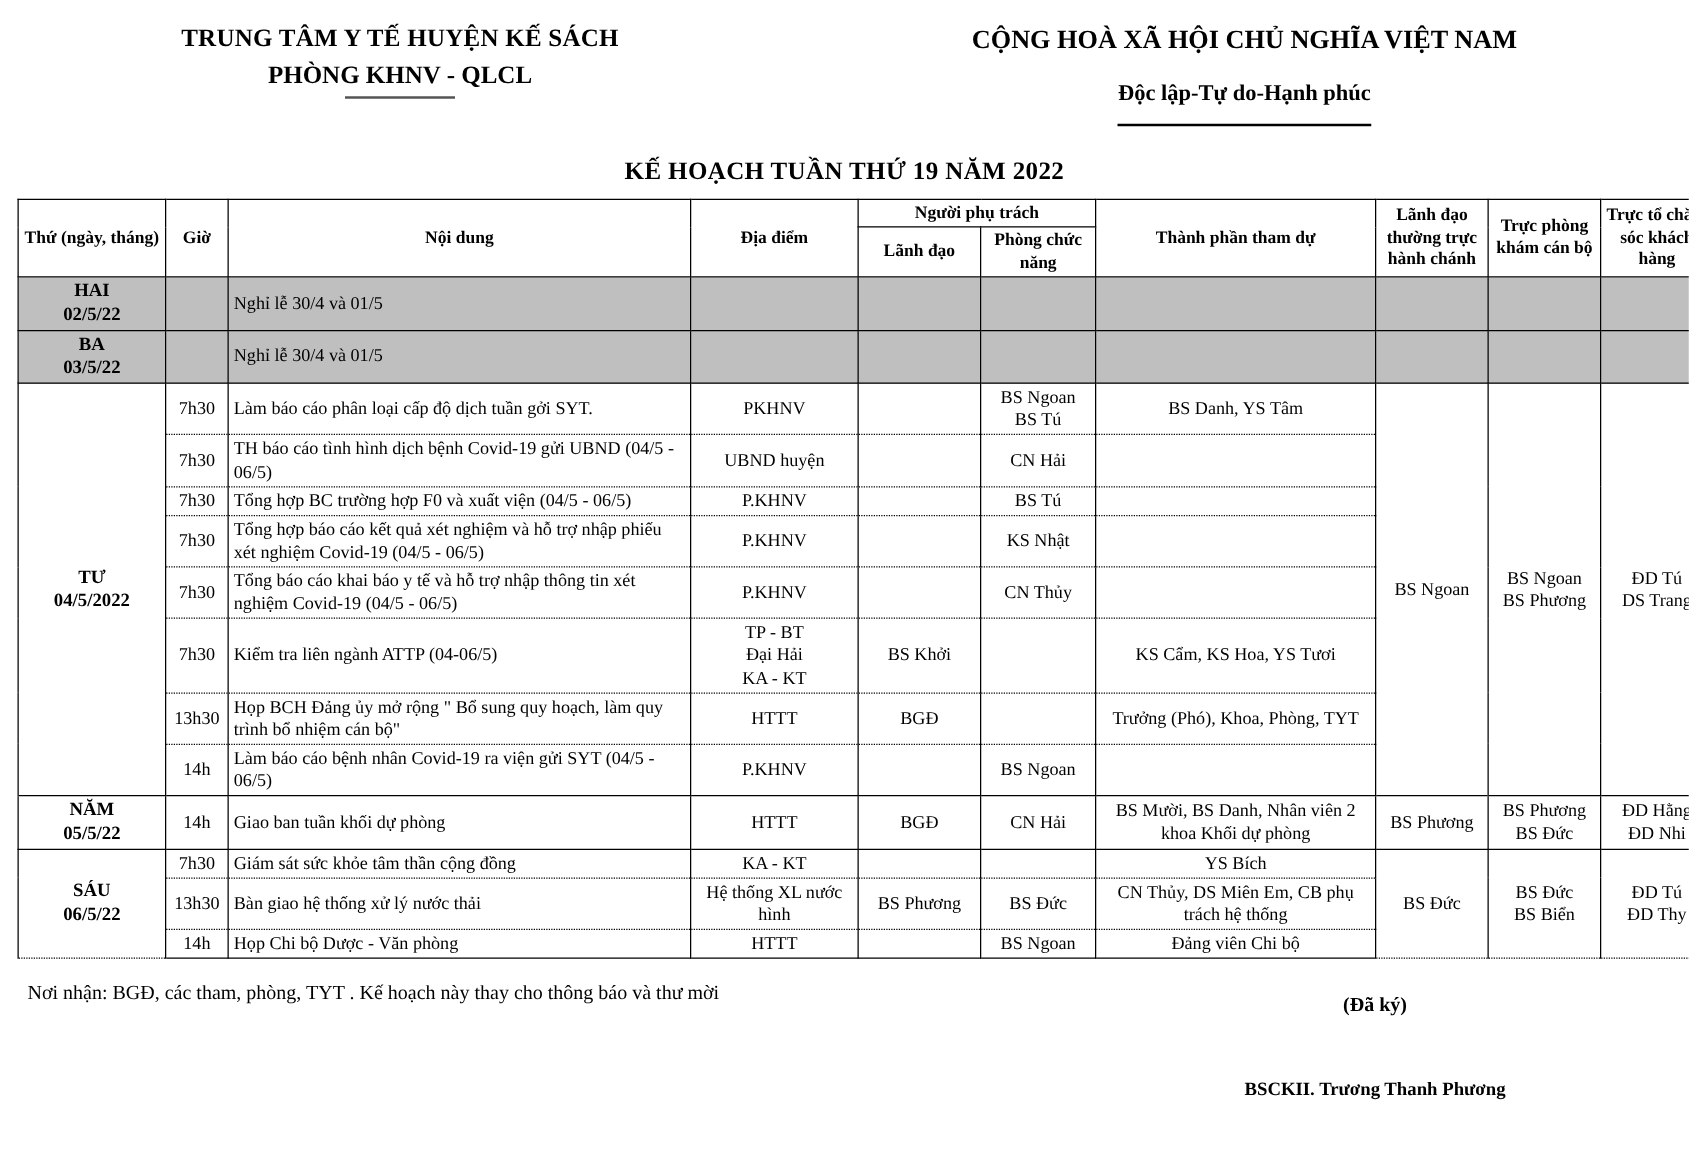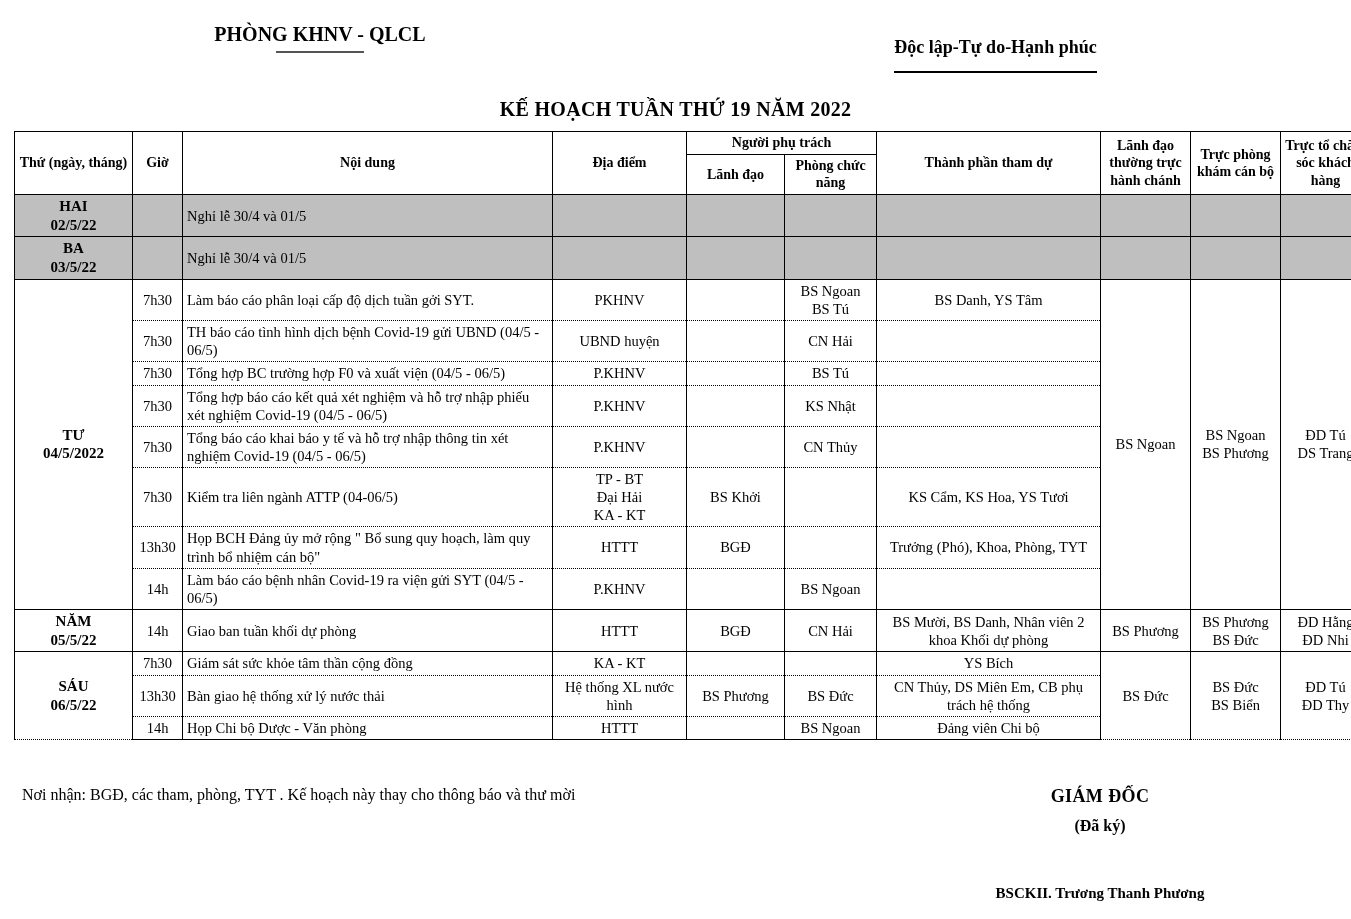--- a/index.html
+++ b/index.html
@@ -82,24 +82,26 @@
   .sign-signed{font-size:16px;font-weight:bold;margin-top:10px;}
   .sign-name{font-size:15px;font-weight:bold;margin-top:50px;}
 </style>
 </head>
 <body>
 
 <div class="page">
 
   <div class="header">
     <div class="hdr-left">
+      <div class="org-name">TRUNG TÂM Y TẾ HUYỆN KẾ SÁCH</div>
       <div class="org-dept">PHÒNG KHNV - QLCL</div>
       <div class="rule-short"></div>
     </div>
     <div class="hdr-right">
+      <div class="nation">CỘNG HOÀ XÃ HỘI CHỦ NGHĨA VIỆT NAM</div>
       <div><span class="motto">Độc lập-Tự do-Hạnh phúc</span></div>
     </div>
   </div>
 
   <div class="doc-title">KẾ HOẠCH TUẦN THỨ 19  NĂM 2022</div>
 
   <div class="tbl-wrap">
     <table class="plan">
       <colgroup>
         <col class="c-day">
@@ -263,19 +265,18 @@
             <td class="ctr">BS Ngoan</td>
             <td class="ctr">Đảng viên Chi bộ</td>
           </tr>
         </tbody>
     </table>
   </div>
 
   <div class="footer">
     <div class="recipients">Nơi nhận: BGĐ, các tham, phòng, TYT . Kế hoạch này thay cho thông báo và thư mời</div>
     <div class="sign-block">
-      <div class="sign-title">GIÁM ĐỐC</div>
       <div class="sign-signed">(Đã ký)</div>
       <div class="sign-name">BSCKII. Trương Thanh Phương</div>
     </div>
   </div>
 
 </div>
 
 </body></html>

